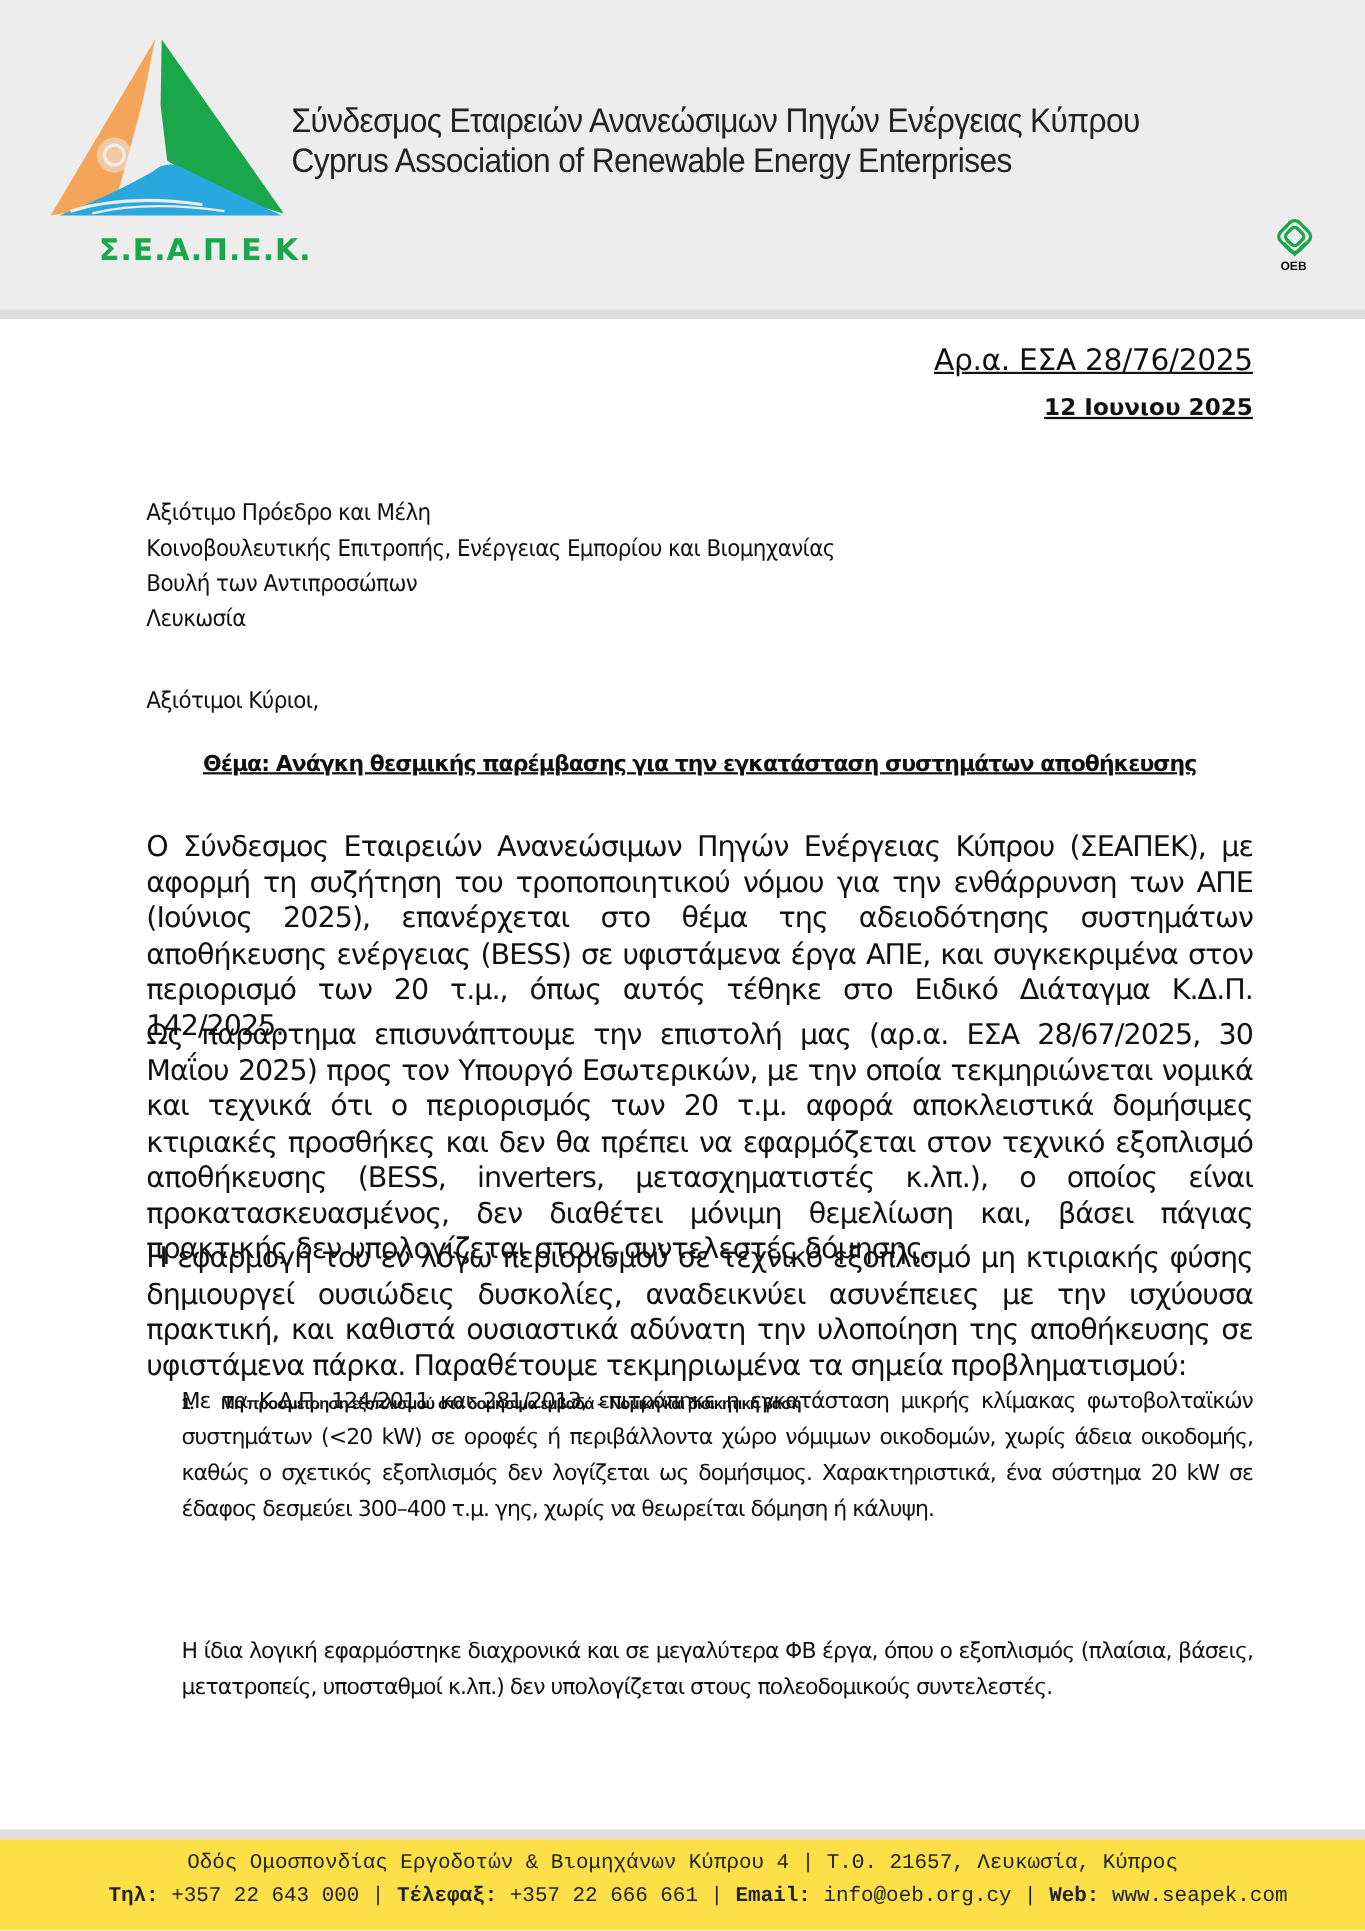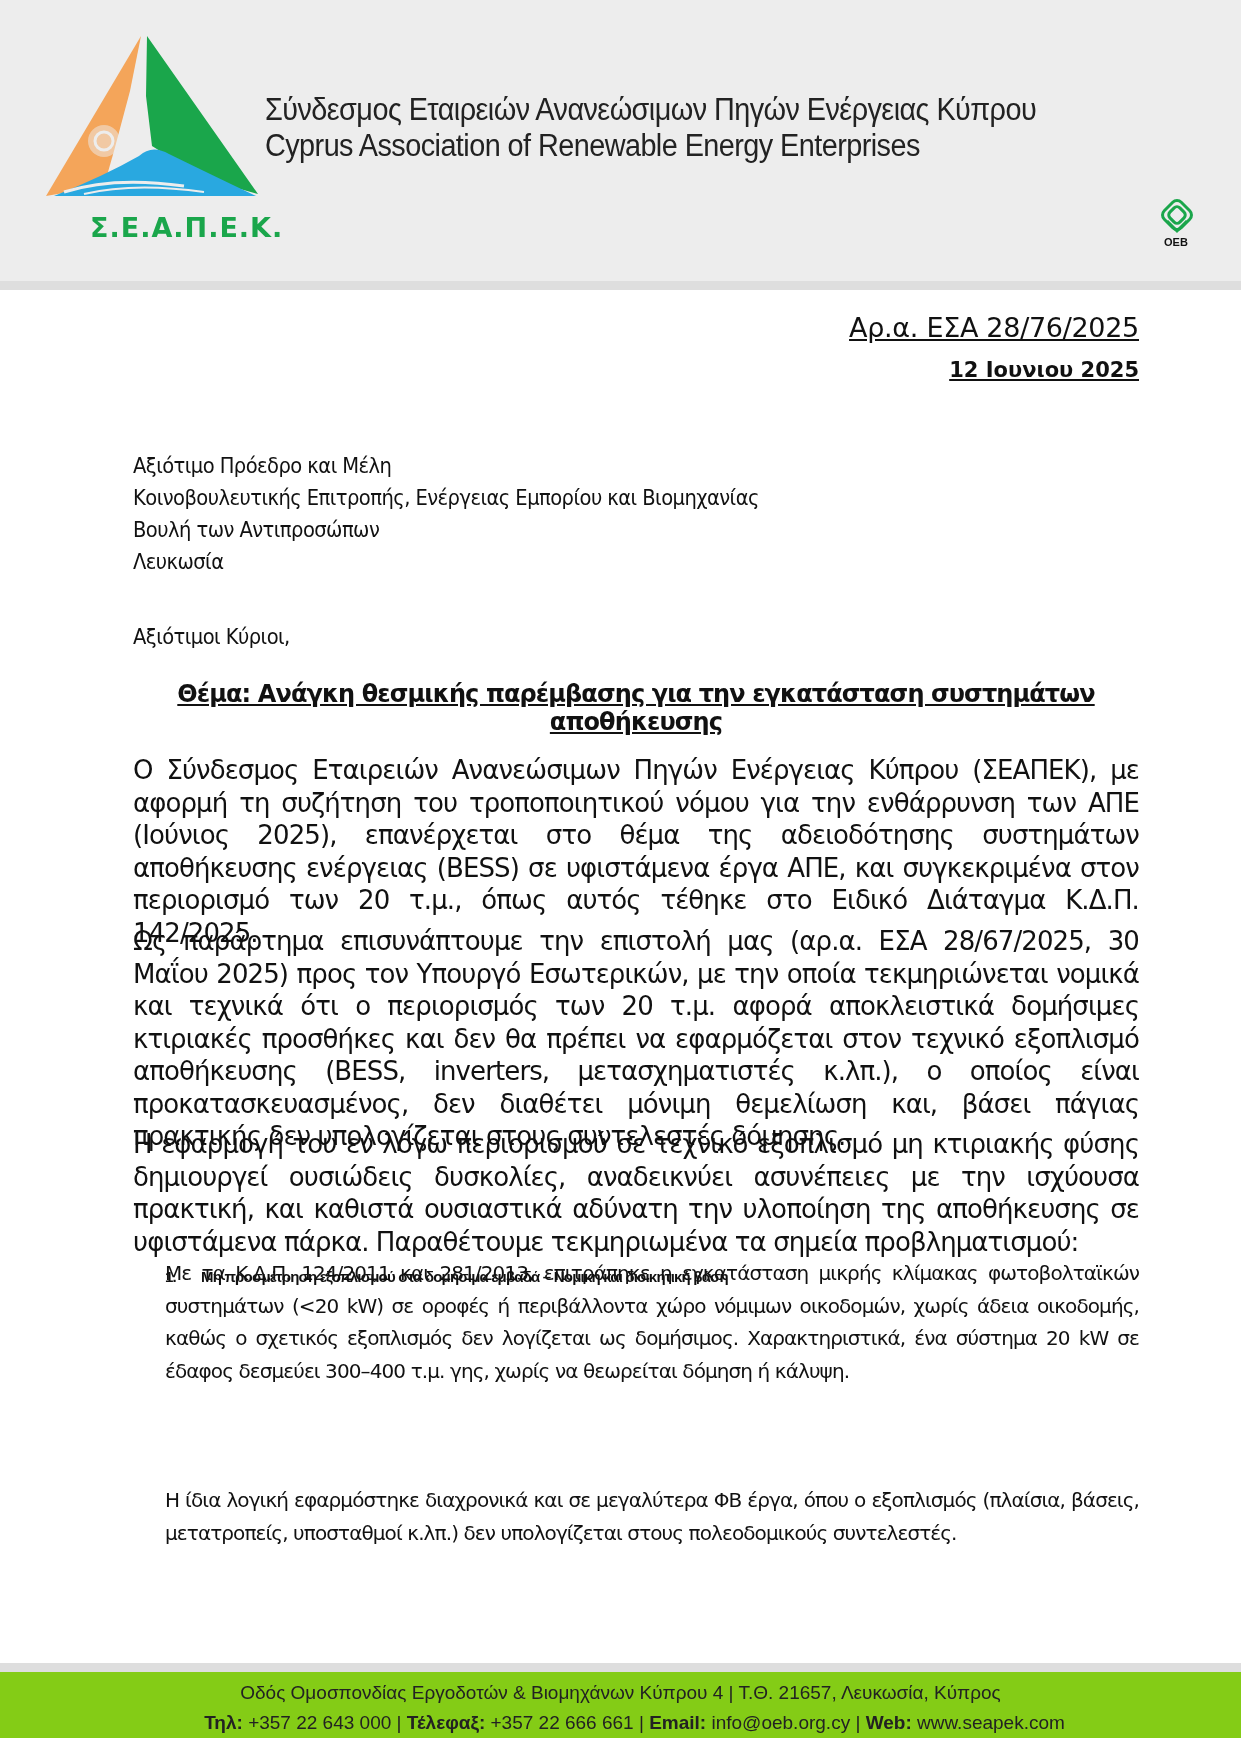--- a/index.html
+++ b/index.html
@@ -50,21 +50,21 @@
     font-family: "DejaVu Sans", sans-serif; letter-spacing: -0.6px;
     transform: scaleX(0.93); transform-origin: left top;
   }
   .greeting {
     position: absolute; left: 133px; top: 625px; font-size: 21px;
     font-family: "DejaVu Sans", sans-serif; letter-spacing: -0.6px;
     transform: scaleX(0.93); transform-origin: left top;
   }
   .subject {
     position: absolute; left: 133px; top: 680px; width: 1006px; text-align: center;
-    font-weight: bold; text-decoration: underline; font-size: 24px; line-height: 28px;
+    font-weight: bold; text-decoration: underline; font-size: 20px; line-height: 28px;
     font-family: "DejaVu Sans", sans-serif; letter-spacing: -0.9px;
   }
   .body-text {
     position: absolute; left: 133px; width: 1006px; font-size: 26px; line-height: 32.5px;
     text-align: justify; font-family: "DejaVu Sans", sans-serif; letter-spacing: -0.9px;
   }
   .p1 { top: 754px; }
   .p2 { top: 925px; }
   .p3 { top: 1128px; }
   .list-head {
@@ -76,22 +76,22 @@
     position: absolute; left: 165px; width: 974px; font-size: 20px; line-height: 32.5px;
     text-align: justify; font-family: "DejaVu Sans", sans-serif; letter-spacing: -0.9px;
   }
   .s1 { top: 1257px; }
   .s2 { top: 1484px; }
 
   .footer-strip {
     position: absolute; left: 0; top: 1663px; width: 1241px; height: 9px; background: #dedede;
   }
   .footer {
-    position: absolute; left: 0; top: 1672px; width: 1241px; height: 66px; background: #84cc16;
-    text-align: center; font-family: Liberation Sans, sans-serif; font-size: 19px; color: #222;
+    position: absolute; left: 0; top: 1672px; width: 1241px; height: 83px; background: #fde047;
+    text-align: center; font-family: Liberation Mono, monospace; font-size: 19px; color: #222;
   }
   .footer .line1 { position: absolute; left: 0; right: 0; top: 10px; }
   .footer .line2 { position: absolute; left: 0; right: 0; top: 40px; margin-left: 28px; }
   .footer b { font-weight: bold; }
 </style>
 </head>
 <body>
 
 <div class="header">
   <svg class="logo" viewBox="0 0 216 200">

